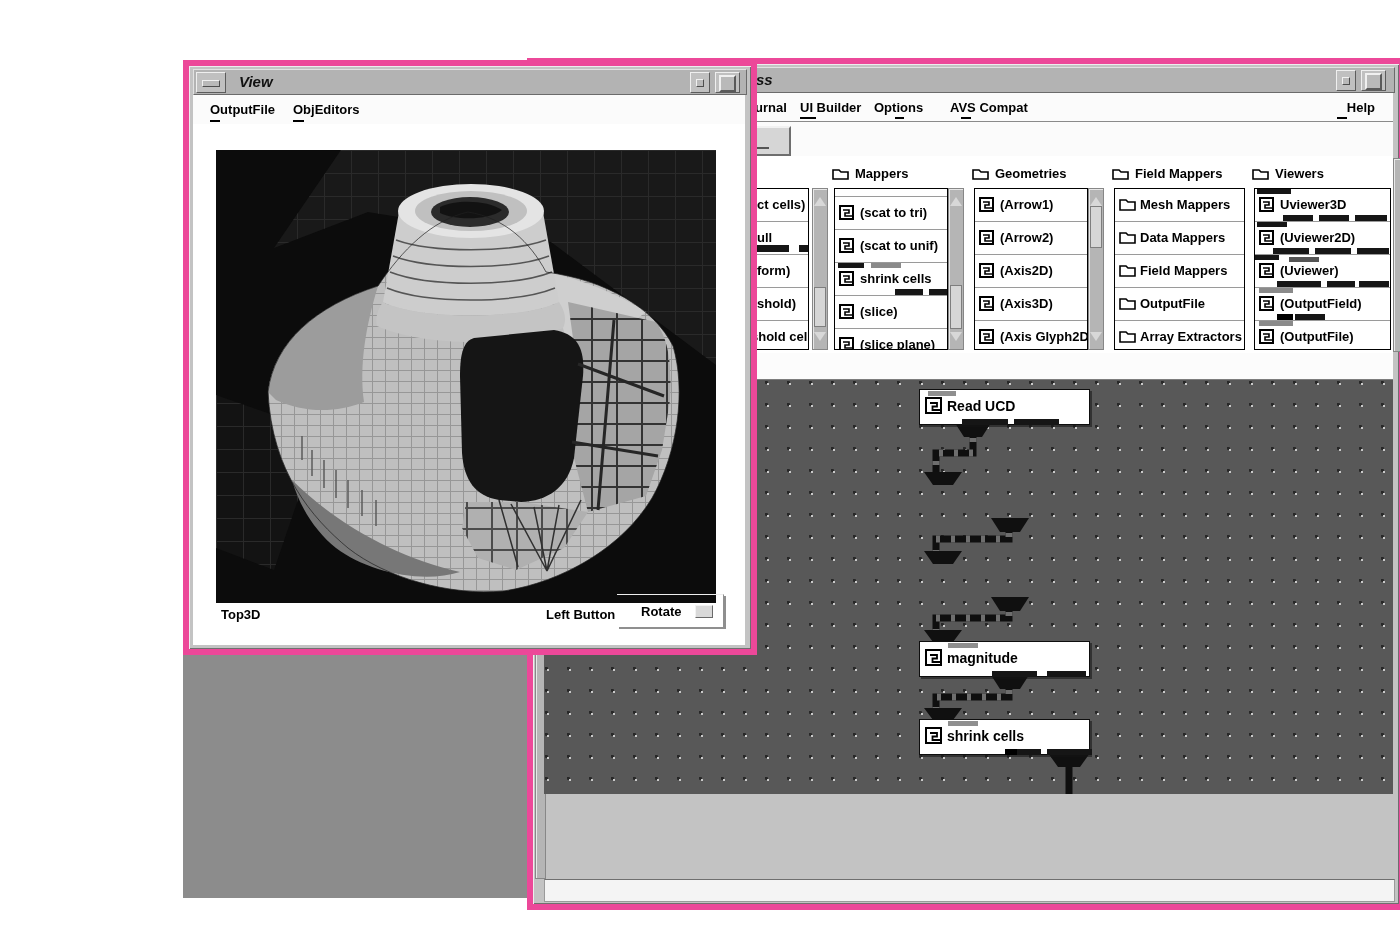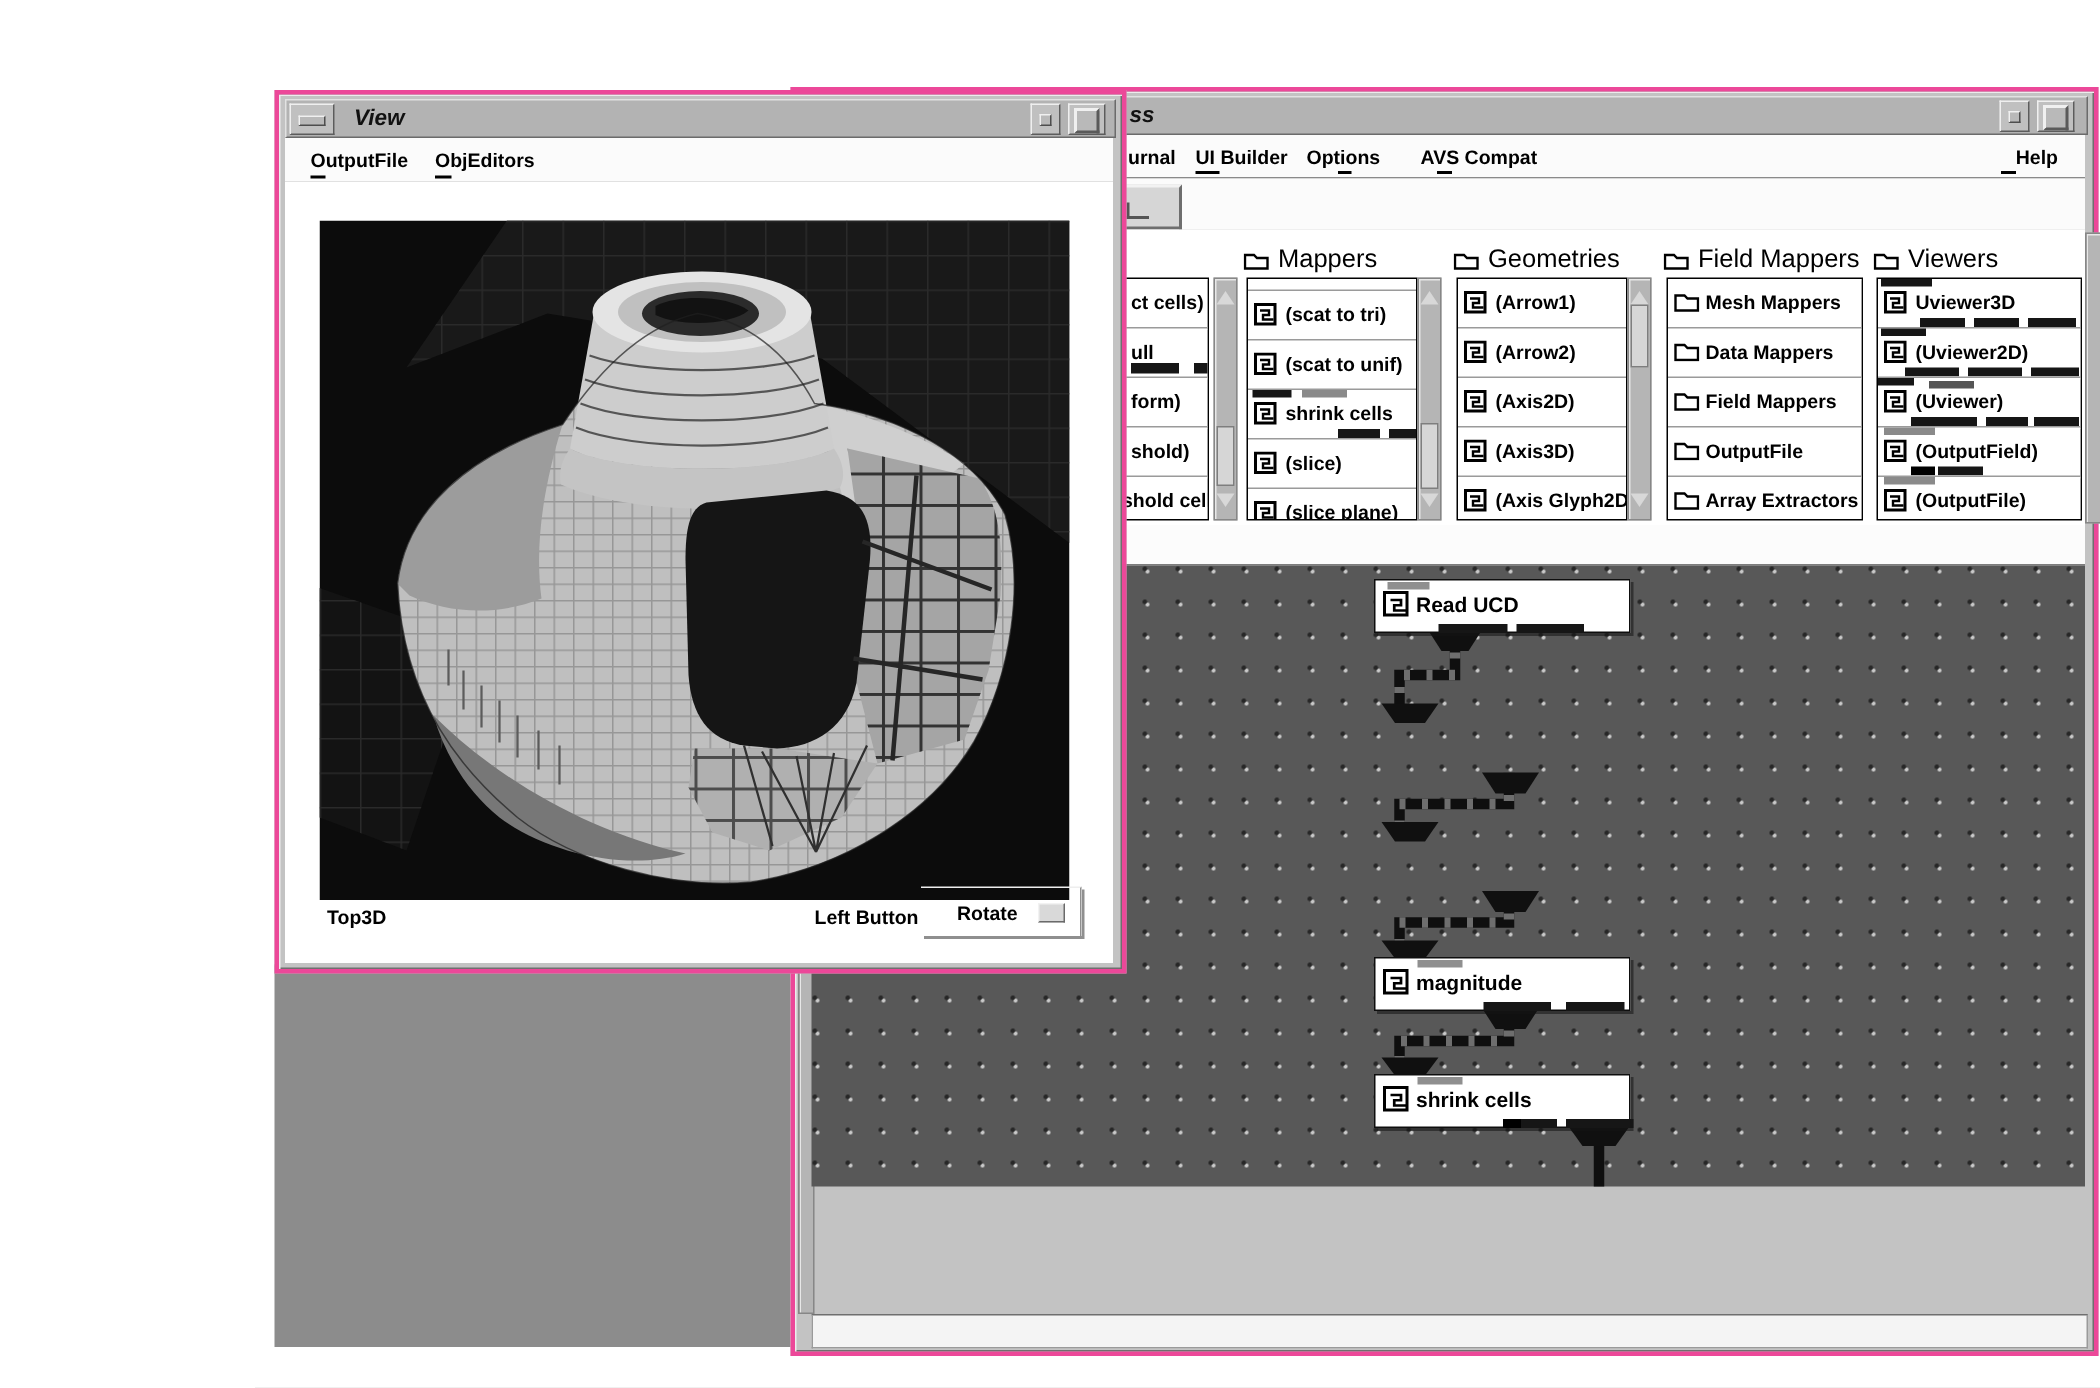--- a/index.html
+++ b/index.html
@@ -1,34 +1,34 @@
 <!DOCTYPE html>
 <html><head>
 <meta charset="utf-8">
 <style>
   html,body{margin:0;padding:0;background:#fff;width:1400px;height:925px;overflow:hidden;
             font-family:"Liberation Sans","DejaVu Sans",sans-serif;}
   .abs{position:absolute;}
   
-  .win{position:absolute;background:#c3c3c3;border:3px solid #ec4899;
+  .win{position:absolute;background:#c3c3c3;border:6px solid #ec4899;
        box-shadow:inset 1px 1px 0 #ededed, inset -1px -1px 0 #6f6f6f;}
   .tbar{position:absolute;background:#b3b3b3;border:1px solid;border-color:#e2e2e2 #6b6b6b #6b6b6b #e2e2e2;}
   .wtitle{position:absolute;top:3px;font-style:italic;font-weight:600;font-size:15px;color:#111;white-space:nowrap;}
   .tbtn{position:absolute;top:2px;background:#c0c0c0;border:1px solid;border-color:#efefef #5c5c5c #5c5c5c #efefef;}
   .glyph-bar{position:absolute;left:5px;top:7px;width:16px;height:5px;background:#b9b9b9;
              border:1px solid;border-color:#f0f0f0 #4e4e4e #4e4e4e #f0f0f0;}
   .glyph-dot{position:absolute;left:5px;top:6px;width:6px;height:6px;background:#b9b9b9;
              border:1px solid;border-color:#f0f0f0 #4e4e4e #4e4e4e #f0f0f0;}
   .glyph-sq{position:absolute;left:3px;top:2px;width:13px;height:13px;background:#b9b9b9;
              border:2px solid #5a5a5a;border-top-color:#f0f0f0;border-left-color:#f0f0f0;}
   .menubar{position:absolute;background:#fbfbfb;border-bottom:1px solid #8a8a8a;}
   .mitem{position:absolute;top:7px;font-weight:bold;font-size:13px;color:#000;white-space:nowrap;cursor:default;}
   .acc{position:absolute;bottom:-3px;height:2px;background:#000;}
   
-  .phead{position:absolute;font-weight:normal;font-size:17px;color:#000;white-space:nowrap;}
+  .phead{position:absolute;font-weight:bold;font-size:13px;color:#000;white-space:nowrap;}
   .phead svg{vertical-align:-2px;margin-right:6px;}
   .plist{position:absolute;background:#fff;border:1px solid #000;overflow:hidden;}
   .pitem{position:relative;height:32px;border-top:1px solid #9a9a9a;box-shadow:inset 0 1px 0 #fff;background:#fff;}
   .pitem:first-child{border-top:none;}
   .pitem.partial{height:7px;}
   .pitem .lbl{position:absolute;left:25px;top:8px;font-weight:bold;font-size:13px;white-space:nowrap;color:#000;}
   .pitem .micon{position:absolute;left:4px;top:8px;}
   .bar{position:absolute;height:5px;background:#161616;}
   .bar.gray{background:#8a8a8a;}
   .bar.mid{background:#555;}

